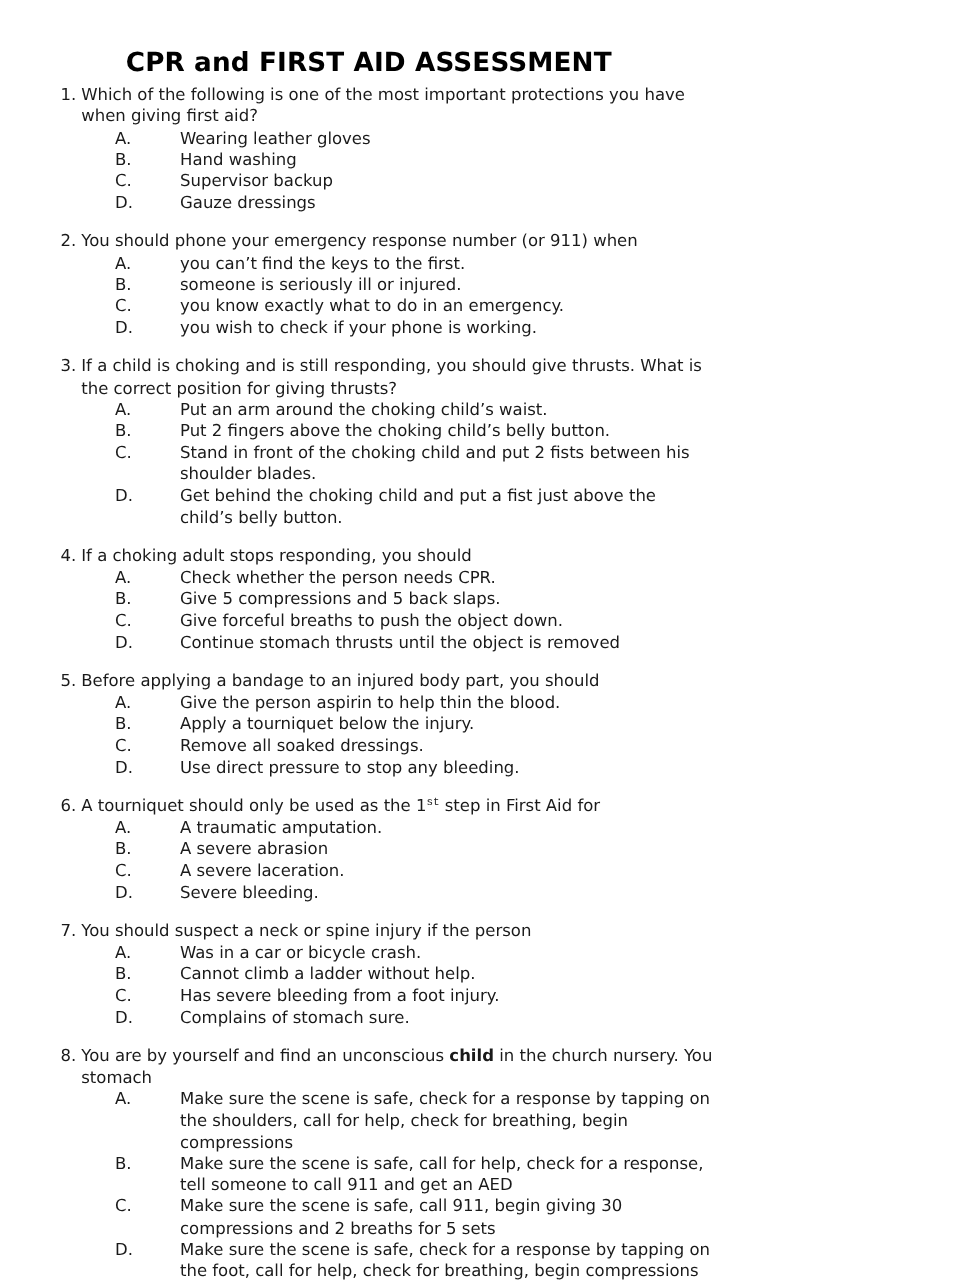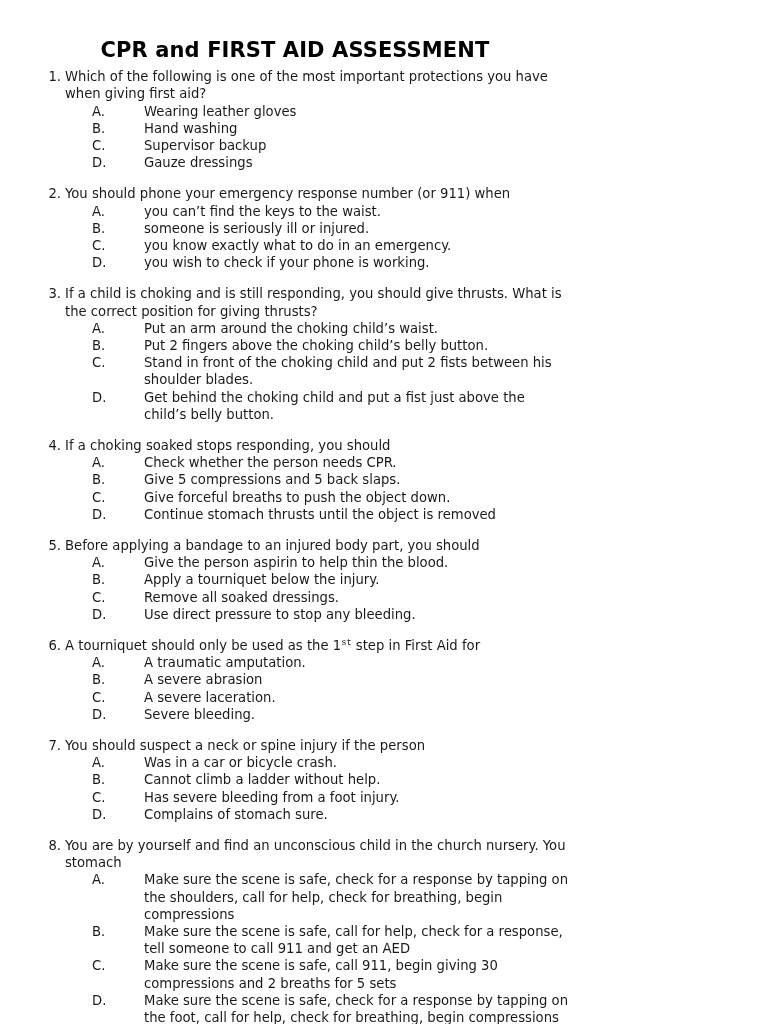--- a/index.html
+++ b/index.html
@@ -80,21 +80,21 @@
     left: 0;
     top: 0;
     width: 14px;
     text-align: left;
     font-size: 13.2px;
   }
   .opt-text {
     display: block;
     margin-left: 31px;
   }
-  b.em-word { font-weight: normal; }
+  b.em-word { font-weight: bold; }
   sup.ord {
     font-size: 0.66em;
     vertical-align: super;
     line-height: 0;
     font-family: Liberation Mono, monospace;
   }
 </style>
 </head>
 <body>
 
@@ -130,21 +130,21 @@
     </li>
 
     <li class="question-block">
       <div class="q-line">
         <span class="q-num">2.</span>
         <span class="q-text">You should phone your emergency response number (or 911) when</span>
       </div>
       <ul class="options">
         <li class="option">
           <span class="opt-letter">A.</span>
-          <span class="opt-text">you can’t find the keys to the waist.</span>
+          <span class="opt-text">you can’t find the keys to the first.</span>
         </li>
         <li class="option">
           <span class="opt-letter">B.</span>
           <span class="opt-text">someone is seriously ill or injured.</span>
         </li>
         <li class="option">
           <span class="opt-letter">C.</span>
           <span class="opt-text">you know exactly what to do in an emergency.</span>
         </li>
         <li class="option">
@@ -175,21 +175,21 @@
         <li class="option">
           <span class="opt-letter">D.</span>
           <span class="opt-text">Get behind the choking child and put a fist just above the child’s belly button.</span>
         </li>
       </ul>
     </li>
 
     <li class="question-block">
       <div class="q-line">
         <span class="q-num">4.</span>
-        <span class="q-text">If a choking soaked stops responding, you should</span>
+        <span class="q-text">If a choking adult stops responding, you should</span>
       </div>
       <ul class="options">
         <li class="option">
           <span class="opt-letter">A.</span>
           <span class="opt-text">Check whether the person needs CPR.</span>
         </li>
         <li class="option">
           <span class="opt-letter">B.</span>
           <span class="opt-text">Give 5 compressions and 5 back slaps.</span>
         </li>

